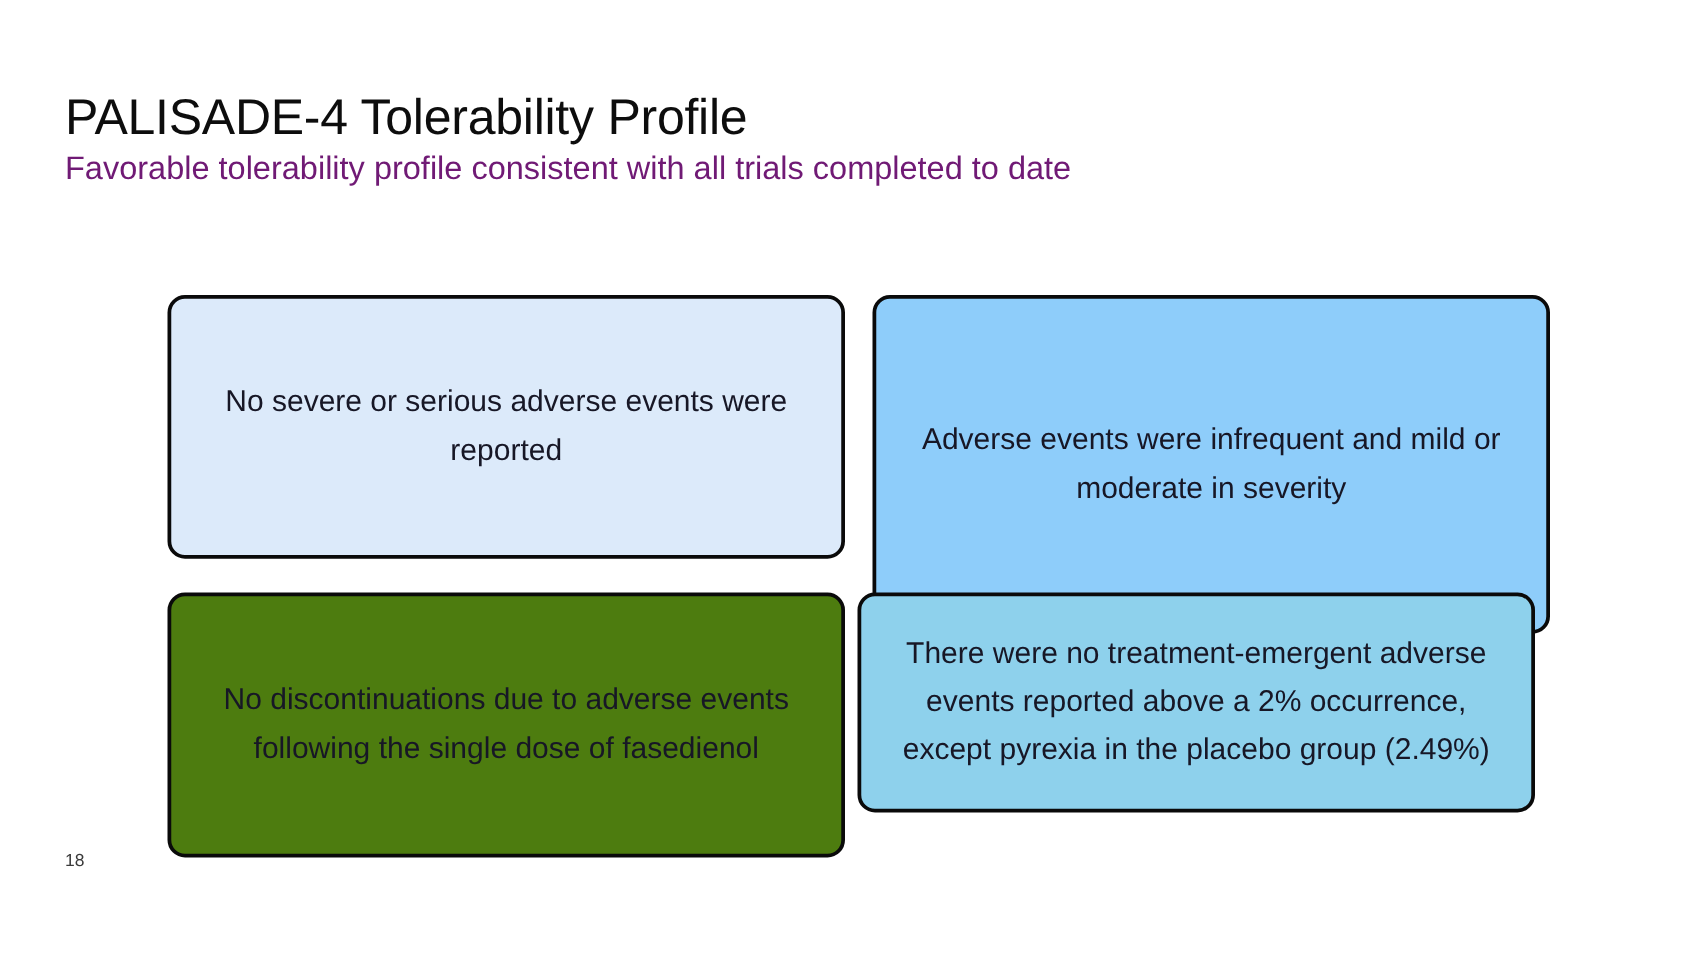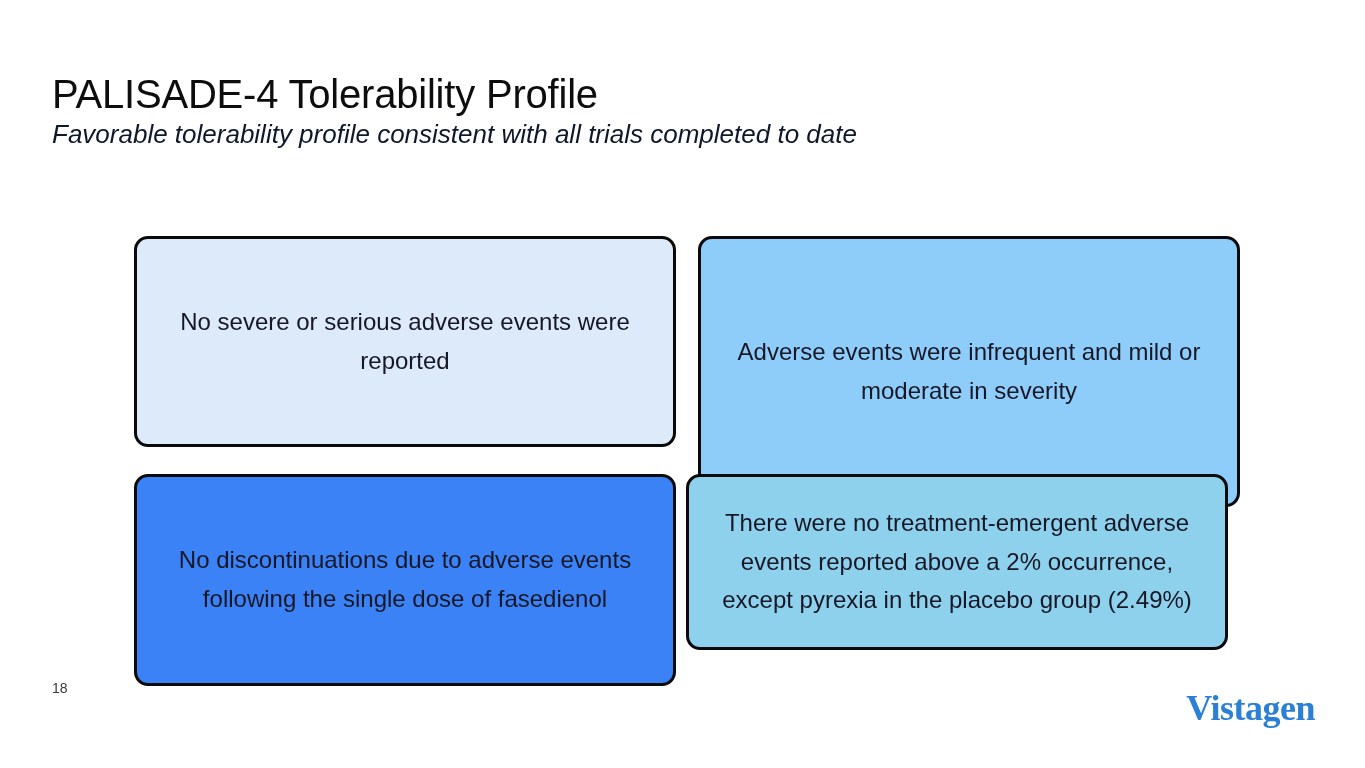--- a/index.html
+++ b/index.html
@@ -102,39 +102,38 @@
     line-height: 1;
   }
 </style>
 </head>
 <body style="background: rgb(255, 255, 255);">
 
 <div class="slide">
 
   <h1 class="slide-title" style="color: rgb(13, 13, 13);">PALISADE-4 Tolerability Profile</h1>
 
-  <div class="slide-subtitle" style="color: #0f172a; font-style: italic;">Favorable tolerability profile consistent with all trials completed to date</div>
+  <div class="slide-subtitle" style="color: #701a75;">Favorable tolerability profile consistent with all trials completed to date</div>
 
   <div class="box-grid">
 
     <div class="callout tl" style="background: rgb(220, 234, 250); border-color: rgb(10, 10, 10);">
       <span class="callout-text" style="color: rgb(23, 23, 38);">No severe or serious adverse events were reported</span>
     </div>
 
     <div class="callout tr" style="background: rgb(142, 205, 250); border-color: rgb(10, 10, 10);">
       <span class="callout-text" style="color: rgb(23, 23, 38);">Adverse events were infrequent and mild or moderate in severity</span>
     </div>
 
-    <div class="callout bl" style="background: #3b82f6; border-color: rgb(10, 10, 10);">
+    <div class="callout bl" style="background: #4d7c0f; border-color: rgb(10, 10, 10);">
       <span class="callout-text" style="color: rgb(23, 23, 38);">No discontinuations due to adverse events following the single dose of fasedienol</span>
     </div>
 
     <div class="callout br" style="background: rgb(142, 209, 236); border-color: rgb(10, 10, 10);">
       <span class="callout-text" style="color: rgb(23, 23, 38);">There were no treatment-emergent adverse events reported above a 2% occurrence, except pyrexia in the placebo group (2.49%)</span>
     </div>
 
   </div>
 
   <div class="page-number">18</div>
 
-  <div class="brand-logo" style="color: rgb(43, 127, 212);">Vistagen</div>
 
 </div>
 
 </body></html>

